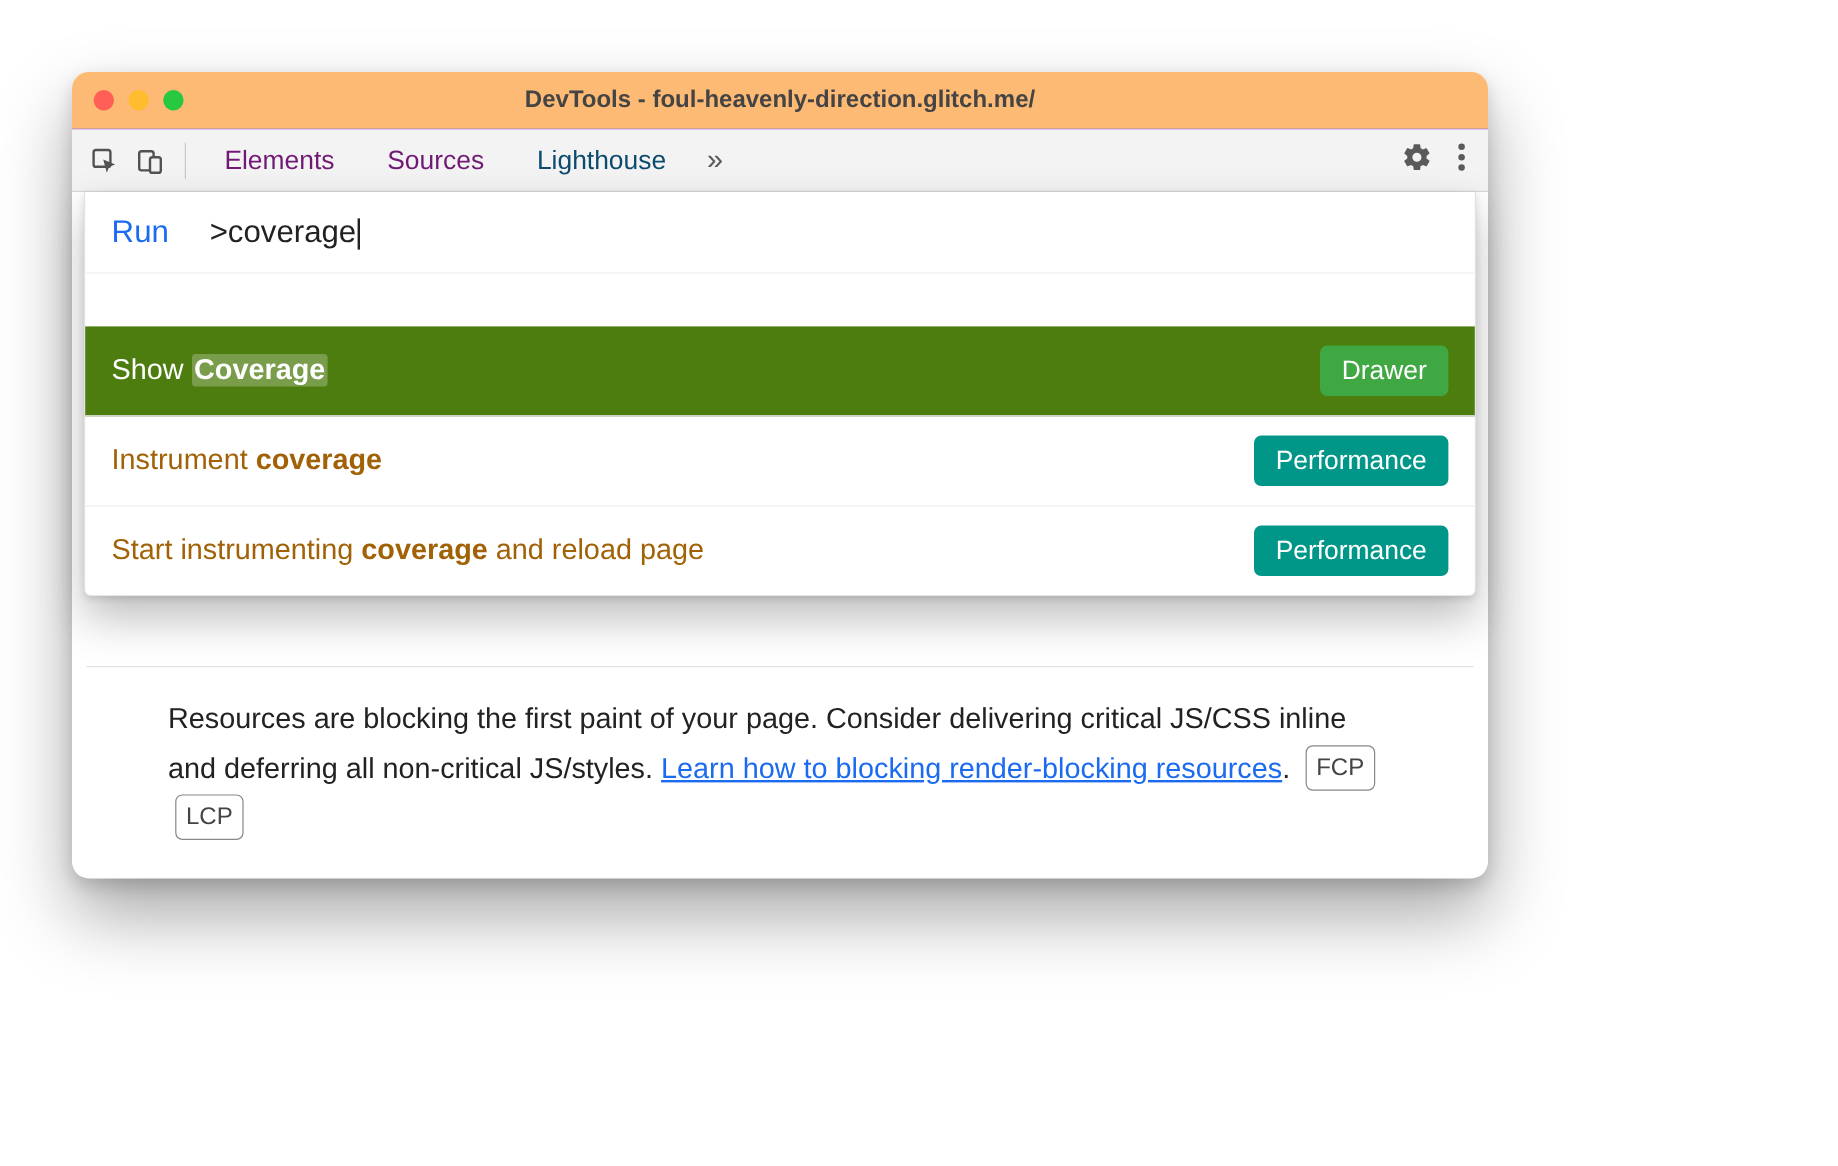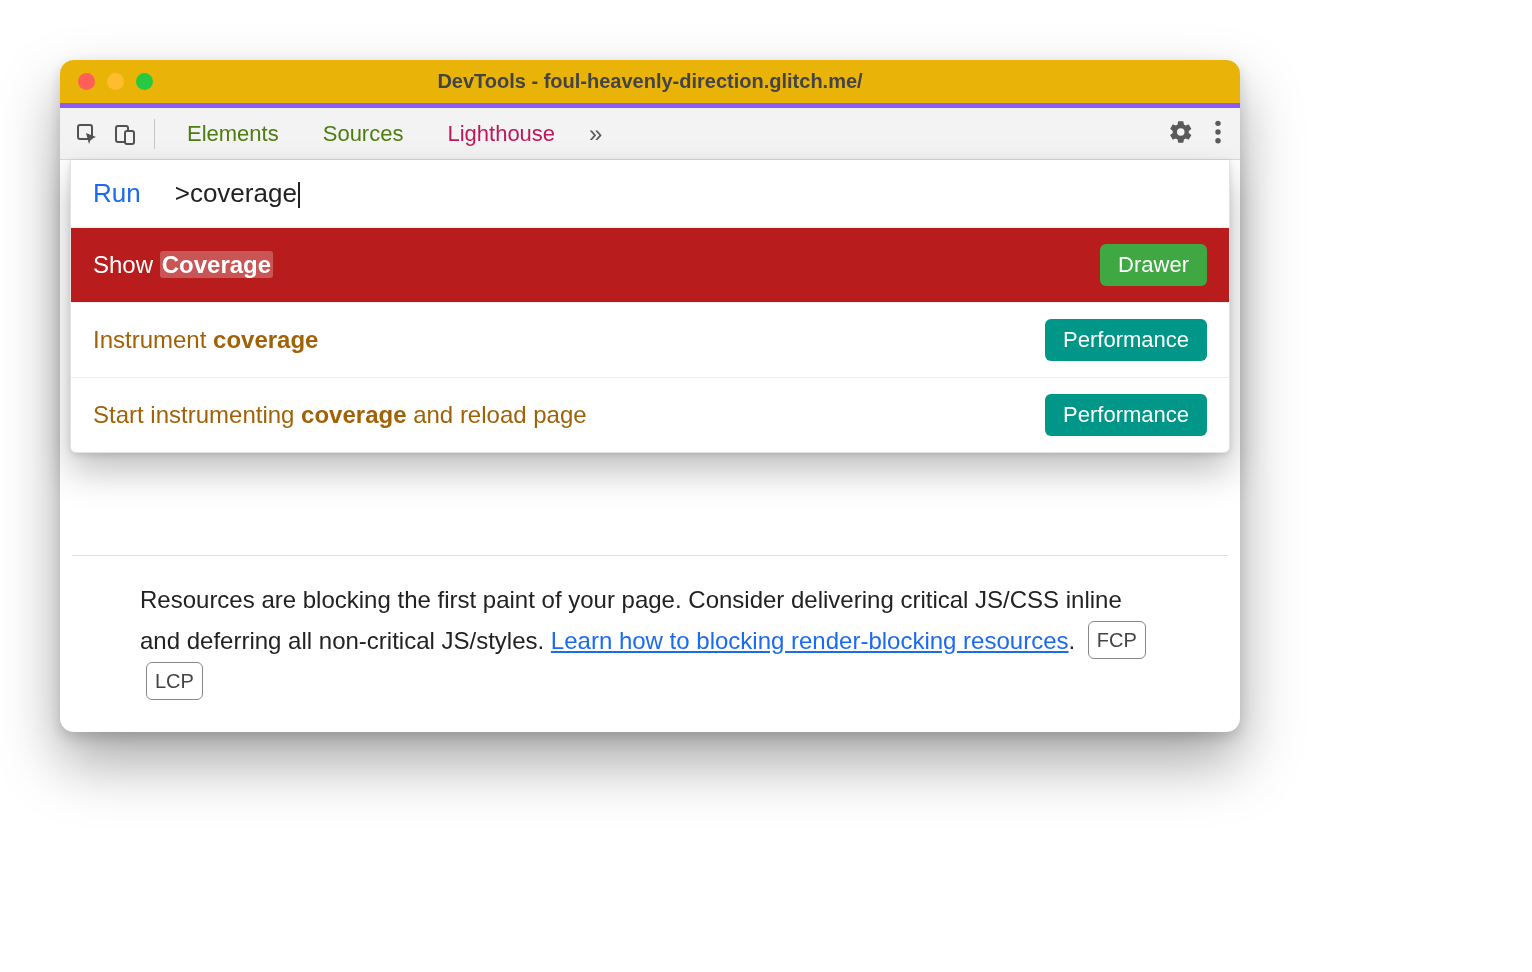--- a/index.html
+++ b/index.html
@@ -14,27 +14,27 @@
   .window {
     width: 1180px;
     background: #fff;
     border-radius: 14px;
     box-shadow: 0 30px 60px rgba(0,0,0,0.35), 0 6px 14px rgba(0,0,0,0.15);
     overflow: visible;
     position: relative;
   }
   .titlebar {
     height: 48px;
-    background: #eab308;
+    background: #fdba74;
     border-top-left-radius: 14px;
     border-top-right-radius: 14px;
     display: flex;
     align-items: center;
     position: relative;
-    border-bottom: 5px solid #8b5cf6;
+    border-bottom: 1px solid #8b5cf6;
   }
   .traffic {
     display: flex;
     gap: 12px;
     padding-left: 18px;
   }
   .tl { width: 17px; height: 17px; border-radius: 50%; }
   .tl.red { background: #ff5f57; }
   .tl.yellow { background: #febc2e; }
   .tl.green { background: #28c840; }
@@ -60,29 +60,29 @@
     display: flex; align-items: center; justify-content: center;
     color: #525252;
   }
   .divider {
     width: 1px; height: 30px;
     background: #c8c8c8;
     margin: 0 10px;
   }
   .tab {
     font-size: 22px;
-    color: #4d7c0f;
+    color: #701a75;
     padding: 0 22px;
     height: 52px;
     display: flex;
     align-items: center;
     cursor: pointer;
   }
   .tab.active {
-    color: #be185d;
+    color: #0c4a6e;
   }
   .tab-overflow {
     font-size: 24px;
     color: #5a5a5a;
     padding: 0 12px;
     cursor: pointer;
   }
   .spacer { flex: 1; }
   .gear, .kebab {
     color: #5a5a5a;
@@ -138,21 +138,22 @@
     justify-content: space-between;
     padding: 16px 22px;
     font-size: 24px;
     border-bottom: 1px solid #eee;
     cursor: pointer;
   }
   .cmd-item:last-child { border-bottom: none; }
   .cmd-item .label { color: #a16207; }
   .cmd-item .label .hl { font-weight: 700; }
   .cmd-item.selected {
-    background: #b91c1c;
+    background: #4d7c0f;
+    margin-top: 44px;
   }
   .cmd-item.selected .label { color: #fff; }
   .cmd-item.selected .label .hl {
     background: rgba(255,255,255,0.25);
     border-radius: 3px;
     padding: 0 2px;
   }
   .badge {
     border-radius: 6px;
     color: #fff;

